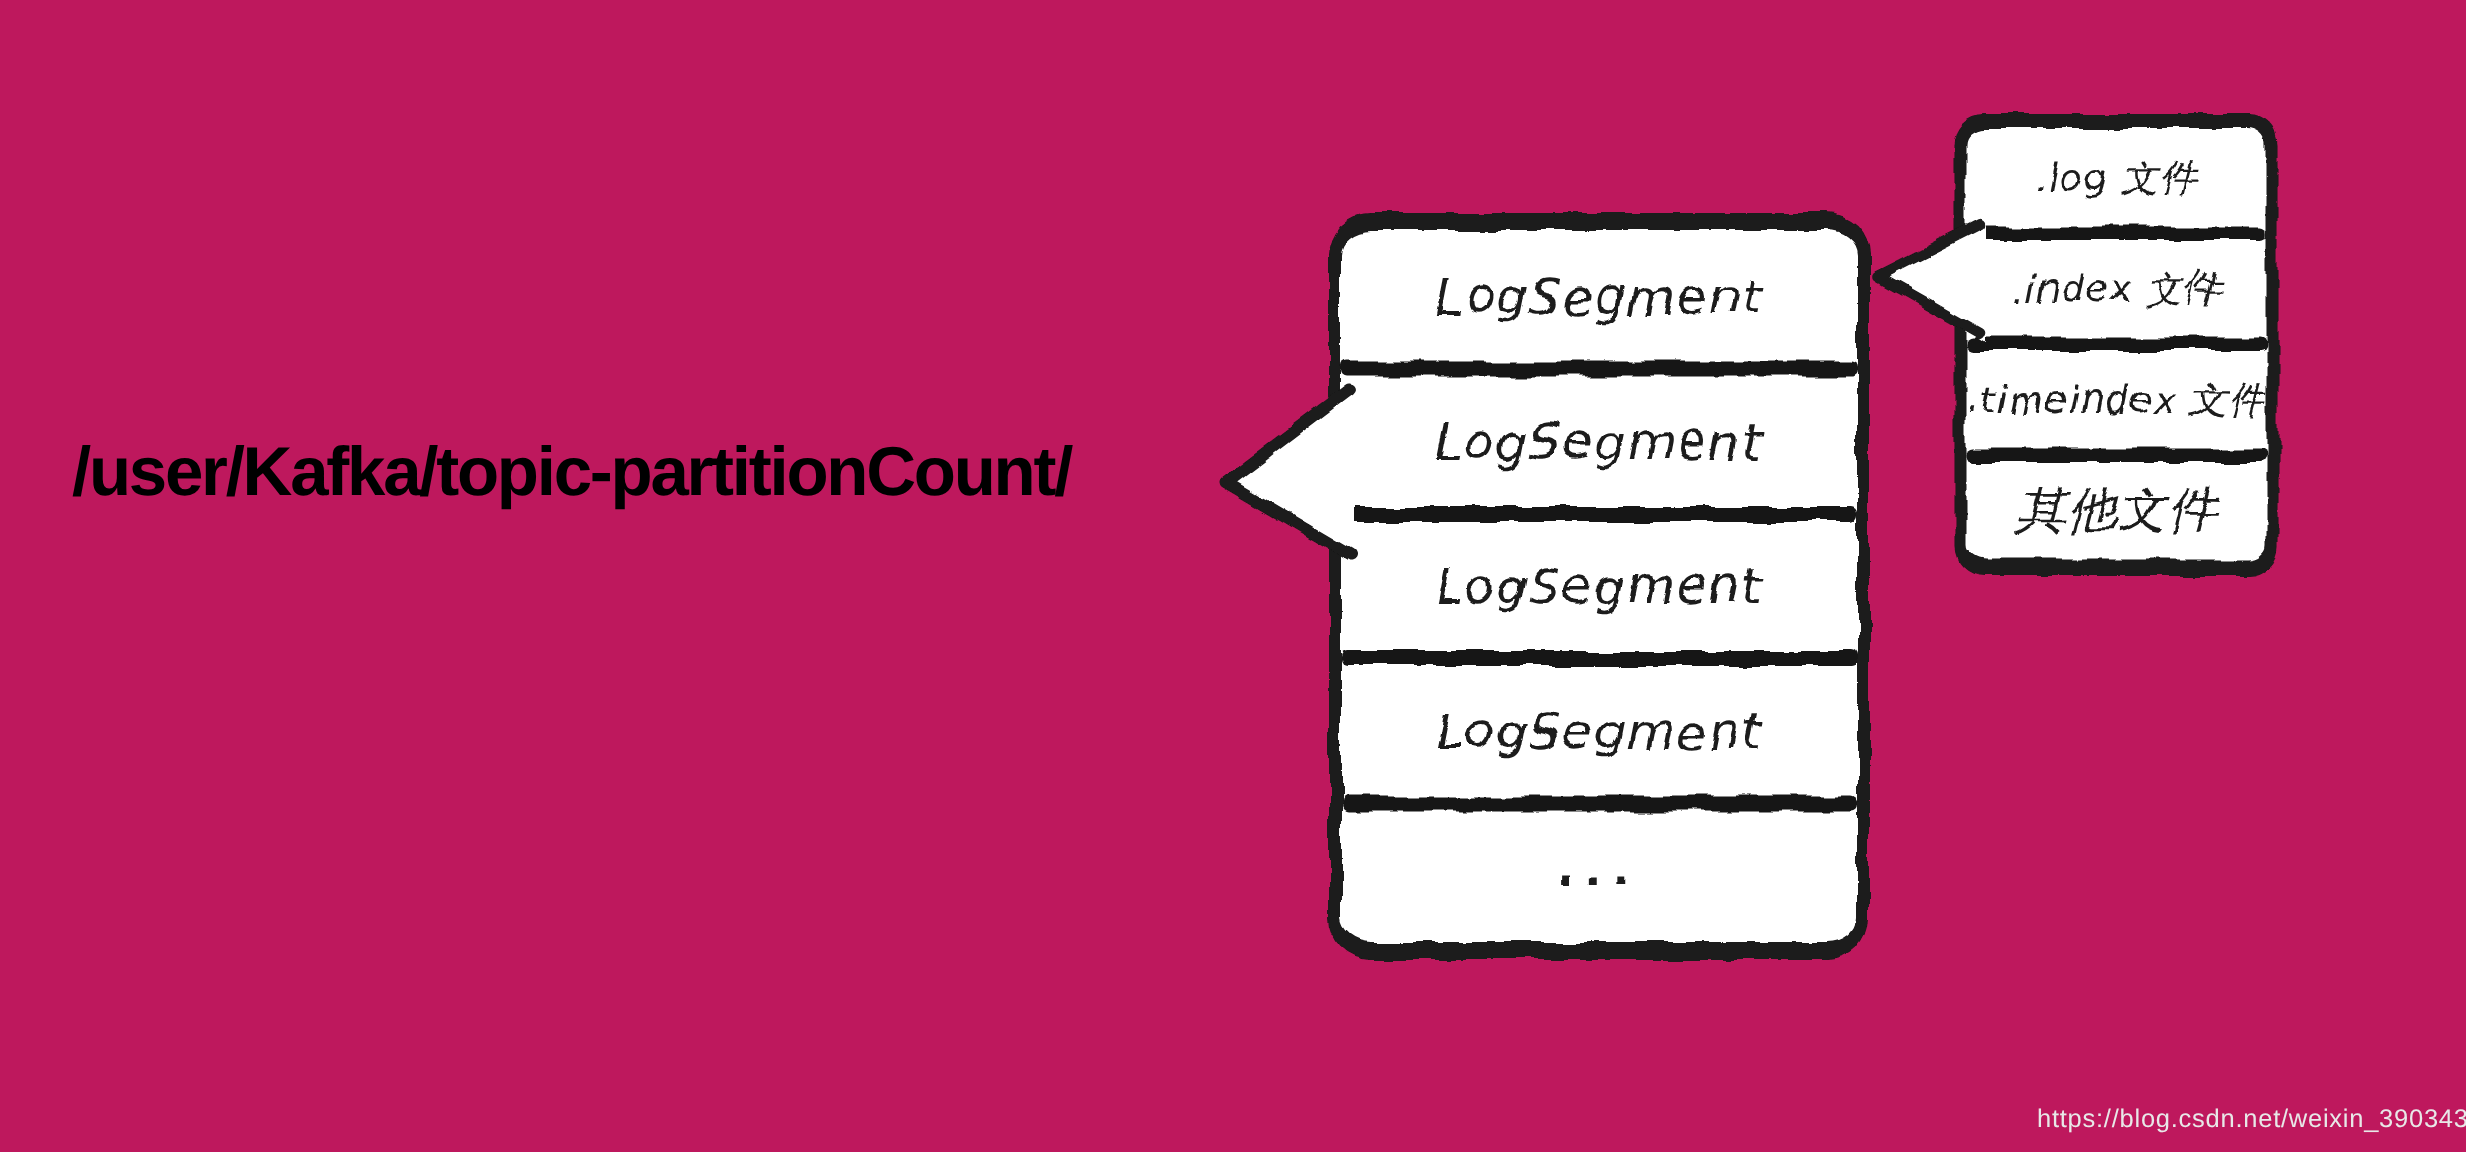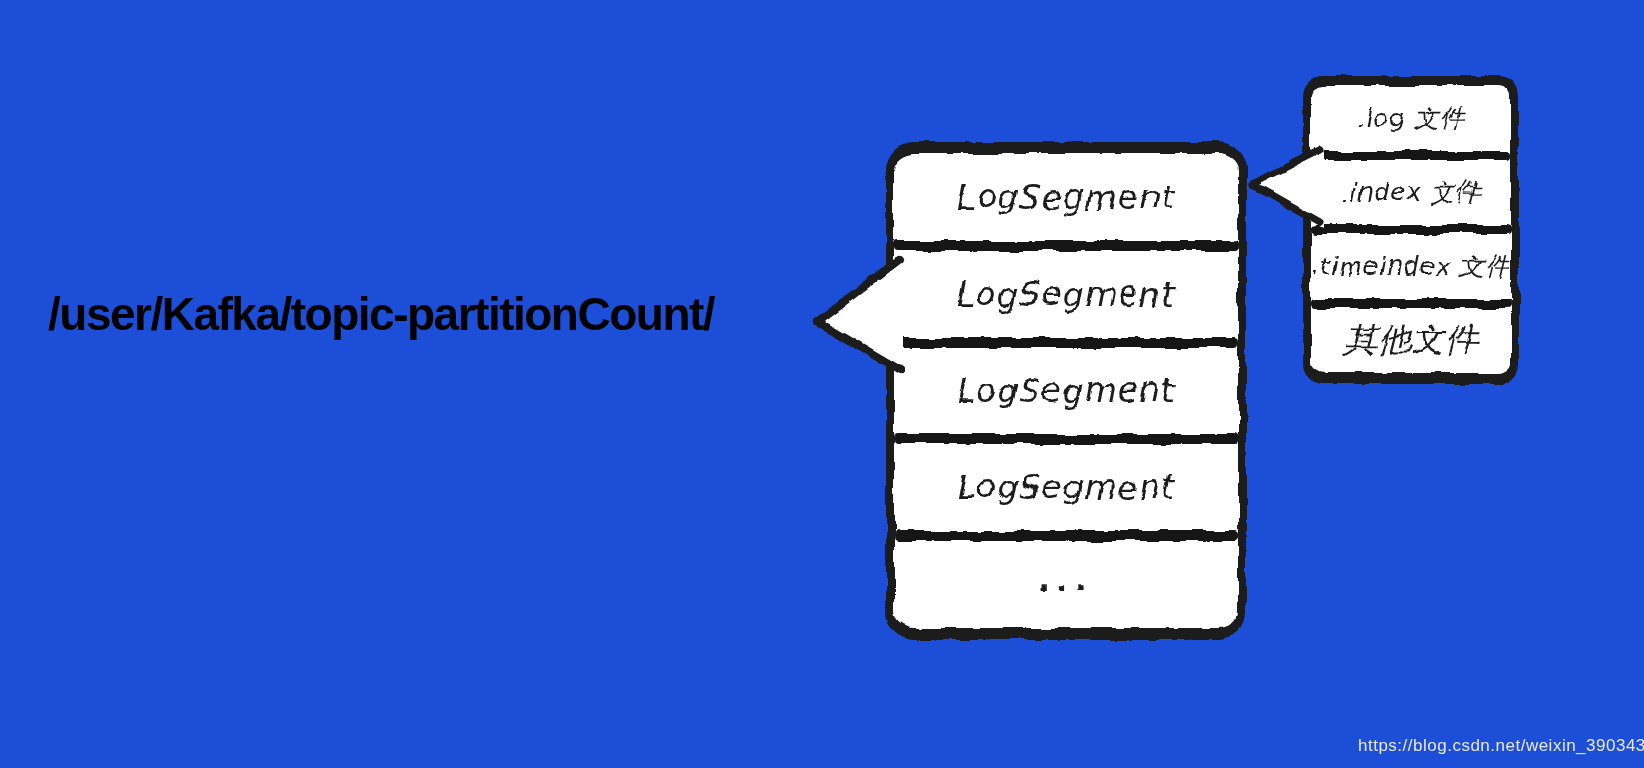--- a/index.html
+++ b/index.html
@@ -1,21 +1,21 @@
 <!DOCTYPE html>
 <html><head>
 <meta charset="utf-8">
 <style>
   html, body { margin: 0; padding: 0; background: #ffffff; }
 
   .canvas {
     position: relative;
     width: 1644px;
     height: 768px;
-    background: #1d4ed8;
+    background: #be185d;
     overflow: hidden;
     font-family: "DejaVu Sans", sans-serif;
   }
 
   
   .path-label {
     position: absolute;
     left: 48px;
     top: 288px;
     line-height: 52px;

